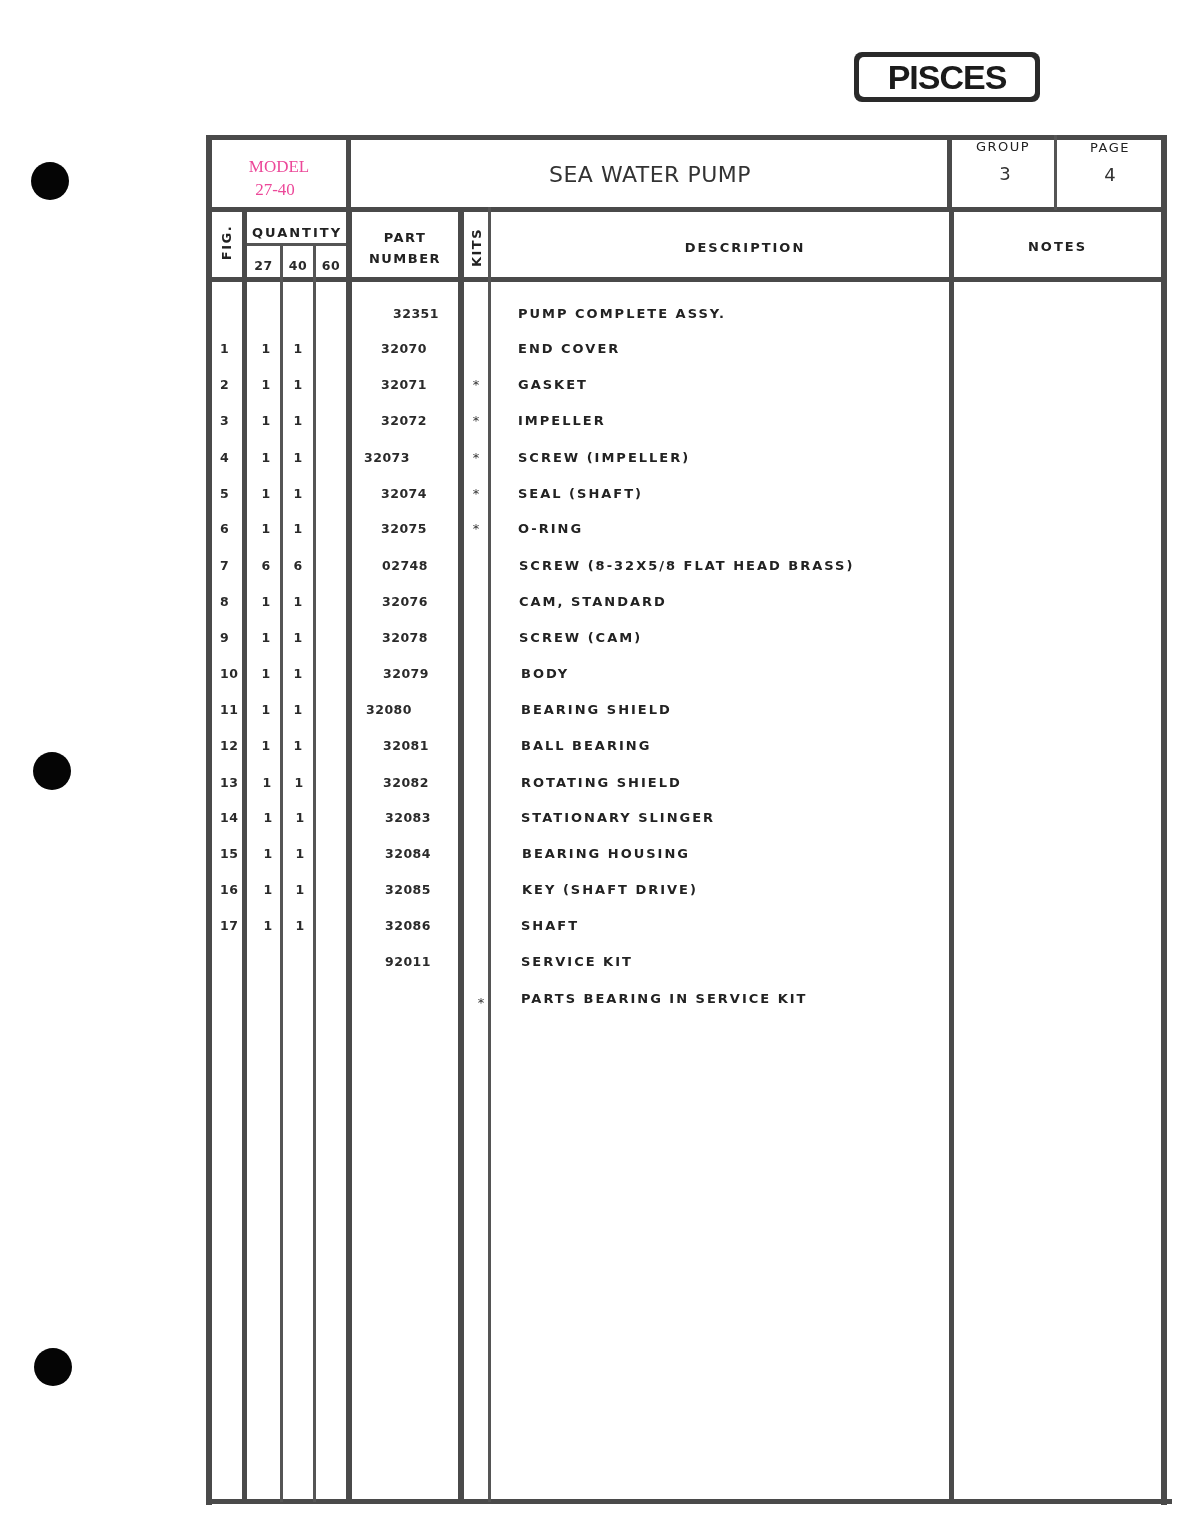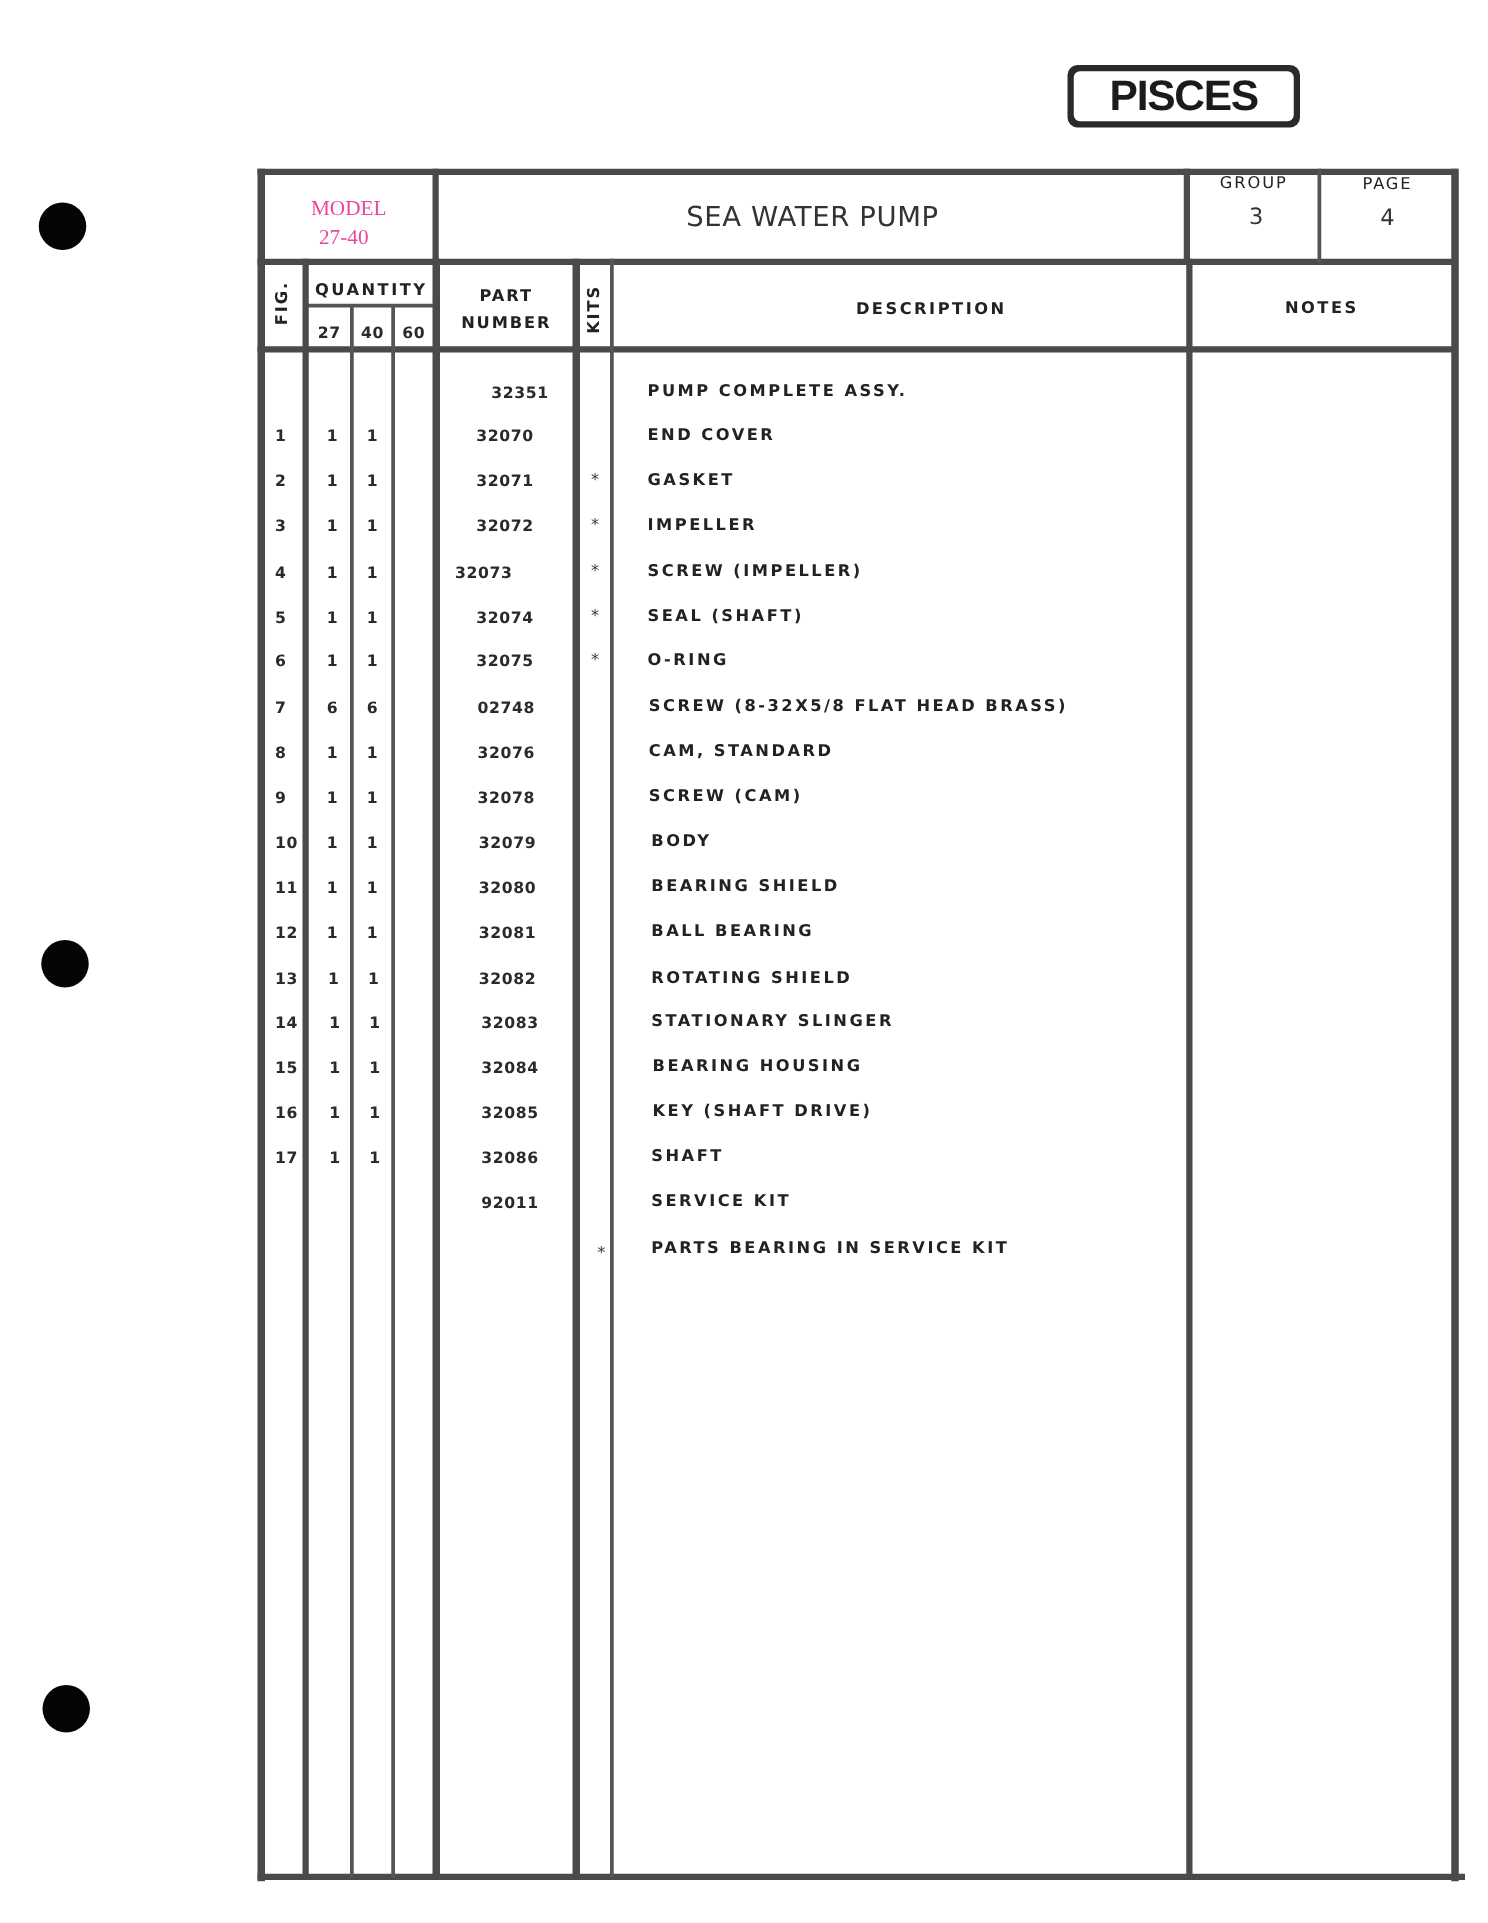--- a/index.html
+++ b/index.html
@@ -171,21 +171,21 @@
     <span class="txt cell" style="left:256px; width:20px; text-align:center;">1</span>
     <span class="txt cell" style="left:288px; width:20px; text-align:center;">1</span>
     <span class="txt cell" style="left:366px; width:80px; text-align:center;">32079</span>
     <span class="txt star" style="left:470px; width:12px; text-align:center;"></span>
     <span class="txt desc" style="left:521px;">BODY</span>
   </div>
   <div style="position:absolute; left:0; top:702px; width:1190px; height:20px;">
     <span class="txt cell" style="left:220px; width:24px;">11</span>
     <span class="txt cell" style="left:256px; width:20px; text-align:center;">1</span>
     <span class="txt cell" style="left:288px; width:20px; text-align:center;">1</span>
-    <span class="txt cell" style="left:366px; width:80px; text-align:center;">32080</span>
+    <span class="txt cell" style="left:366px; width:80px; ">32080</span>
     <span class="txt star" style="left:470px; width:12px; text-align:center;"></span>
     <span class="txt desc" style="left:521px;">BEARING SHIELD</span>
   </div>
   <div style="position:absolute; left:0; top:738px; width:1190px; height:20px;">
     <span class="txt cell" style="left:220px; width:24px;">12</span>
     <span class="txt cell" style="left:256px; width:20px; text-align:center;">1</span>
     <span class="txt cell" style="left:288px; width:20px; text-align:center;">1</span>
     <span class="txt cell" style="left:366px; width:80px; text-align:center;">32081</span>
     <span class="txt star" style="left:470px; width:12px; text-align:center;"></span>
     <span class="txt desc" style="left:521px;">BALL BEARING</span>

